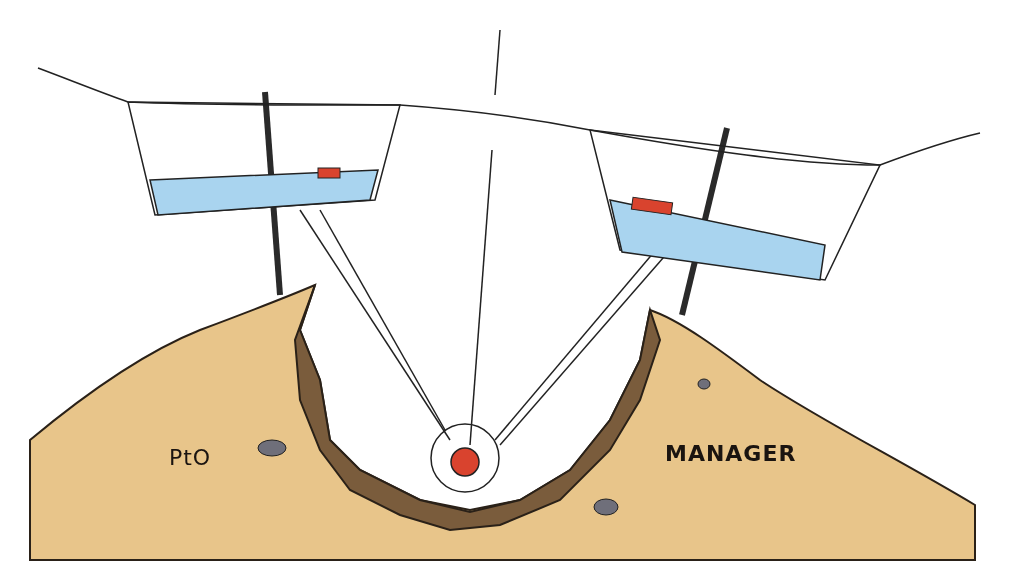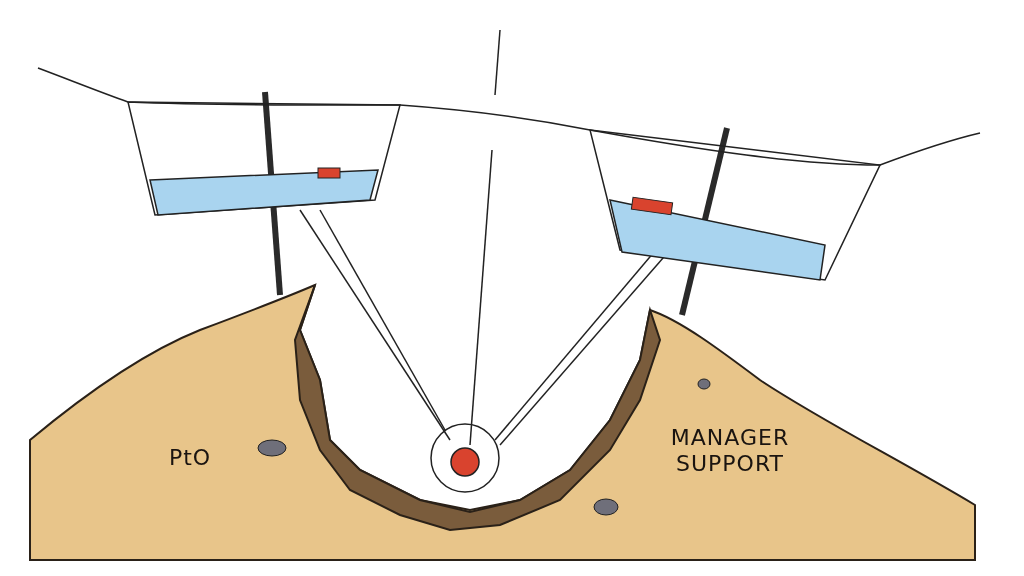--- a/index.html
+++ b/index.html
@@ -43,16 +43,15 @@
   <circle cx="465" cy="462" r="14" fill="#d9432e" stroke="#222" stroke-width="1.5"></circle>
 
   <ellipse cx="272" cy="448" rx="14" ry="8" fill="#6f6f7a" stroke="#222"></ellipse>
   <ellipse cx="606" cy="507" rx="12" ry="8" fill="#6f6f7a" stroke="#222"></ellipse>
   <ellipse cx="704" cy="384" rx="6" ry="5" fill="#6f6f7a" stroke="#222"></ellipse>
 </svg>
 
 <div class="label" style="left:135px;top:445px;width:110px;">
   <div>PtO</div>
 </div>
-<div class="label" style="left:665px;top:425px;width:130px;">
+<div class="label" style="left:665px;top:441px;width:130px;font-weight:bold;">
   <div>MANAGER</div>
-  <div>SUPPORT</div>
 </div>
 
 </body></html>

